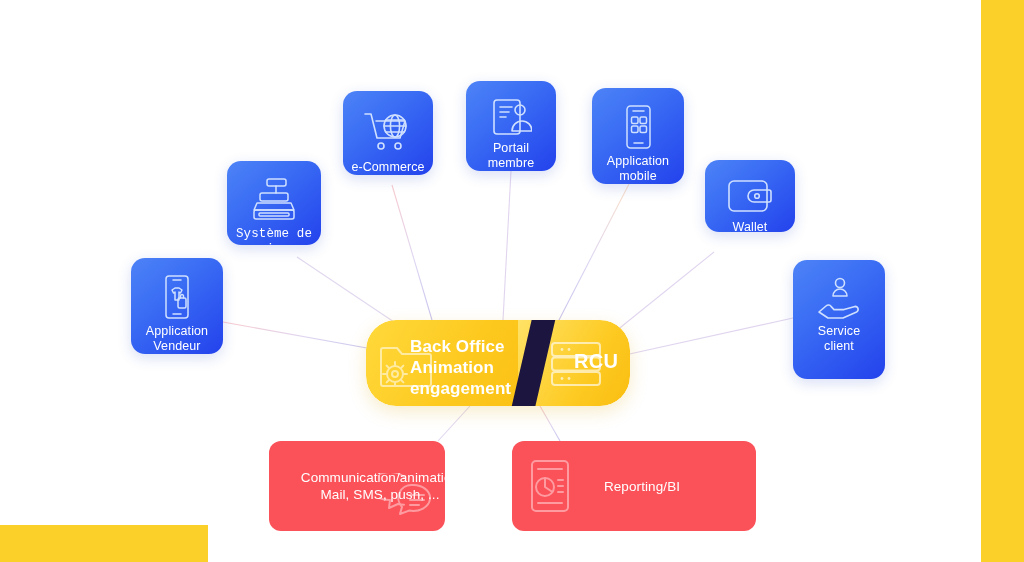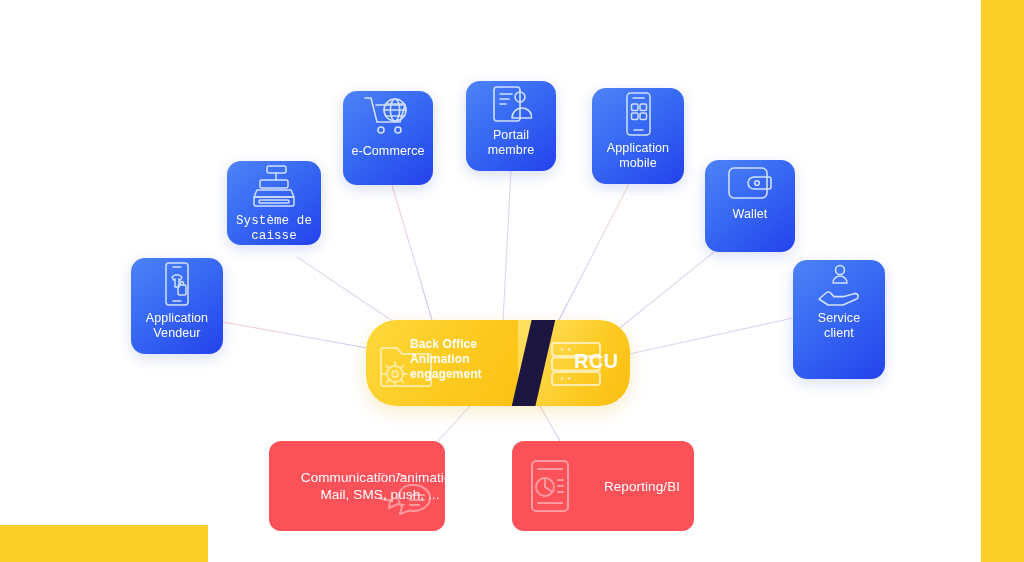--- a/index.html
+++ b/index.html
@@ -56,45 +56,45 @@
   .node {
     position: absolute;
     border-radius: 14px;
     background: linear-gradient(140deg, #4d83f7 0%, #3a6df4 38%, #2342ec 100%);
     box-shadow: 0 4px 14px rgba(40,70,200,0.18);
     color: #ffffff;
     display: flex;
     flex-direction: column;
     align-items: center;
     justify-content: flex-start;
-    padding-top: 3px;
+    padding-top: 16px;
     overflow: hidden;
   }
   .node .node-icon {
     display: block;
     flex: 0 0 auto;
     line-height: 0;
   }
   .node .node-label {
     margin-top: 4px;
     text-align: center;
     font-size: 12.5px;
     line-height: 1.18;
     font-weight: 400;
     white-space: pre-line;
     letter-spacing: 0.1px;
   }
 
   
   #node-app-vendeur   { left: 131px; top: 258px; width: 92px;  height: 96px; }
   #node-caisse        { left: 227px; top: 161px; width: 94px;  height: 84px; font-family: Liberation Mono, monospace; }
-  #node-ecommerce     { left: 343px; top: 91px;  width: 90px;  height: 94px; }
+  #node-ecommerce     { left: 343px; top: 91px;  width: 90px;  height: 84px; justify-content: flex-end; }
   #node-portail       { left: 466px; top: 81px;  width: 90px;  height: 90px; }
   #node-app-mobile    { left: 592px; top: 88px;  width: 92px;  height: 96px; }
-  #node-wallet        { left: 705px; top: 160px; width: 90px;  height: 92px; }
+  #node-wallet        { left: 705px; top: 160px; width: 90px;  height: 72px; }
   #node-service       { left: 793px; top: 260px; width: 92px;  height: 119px; }
 
   
   .hub {
     position: absolute;
     left: 366px; top: 320px;
     width: 264px; height: 86px;
     border-radius: 30px;
     overflow: hidden;
     box-shadow: 0 6px 18px rgba(220,170,20,0.22);
@@ -129,21 +129,21 @@
   .hub-icon-server {
     position: absolute;
     left: 183px; top: 21px;
     line-height: 0;
     opacity: 0.62;
   }
   .hub-text-left {
     position: absolute;
     left: 44px; top: 17px;
     color: #ffffff;
-    font-size: 12px;
+    font-size: 17px;
     font-weight: bold;
     line-height: 1.23;
     white-space: pre-line;
     letter-spacing: 0.1px;
   }
   .hub-text-right {
     position: absolute;
     left: 208px; top: 30px;
     color: #ffffff;
     font-size: 20px;
@@ -153,21 +153,21 @@
 
   
   .outcome {
     position: absolute;
     border-radius: 12px;
     background: #fb5159;
     color: #ffffff;
     overflow: hidden;
   }
   #outcome-communication { left: 269px; top: 441px; width: 176px; height: 90px; }
-  #outcome-reporting     { left: 512px; top: 441px; width: 182px; height: 90px; }
+  #outcome-reporting     { left: 512px; top: 441px; width: 244px; height: 90px; }
 
   .outcome-label {
     position: absolute;
     text-align: center;
     font-size: 13.5px;
     line-height: 1.25;
     white-space: pre-line;
     letter-spacing: 0.1px;
   }
   #outcome-communication .outcome-label { left: 10px; top: 29px; width: 202px; }

